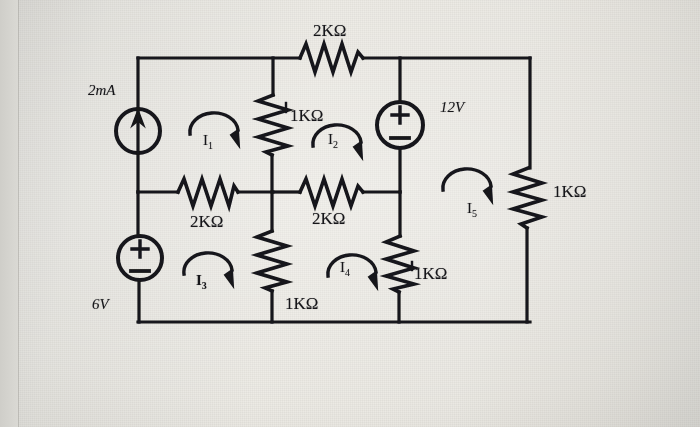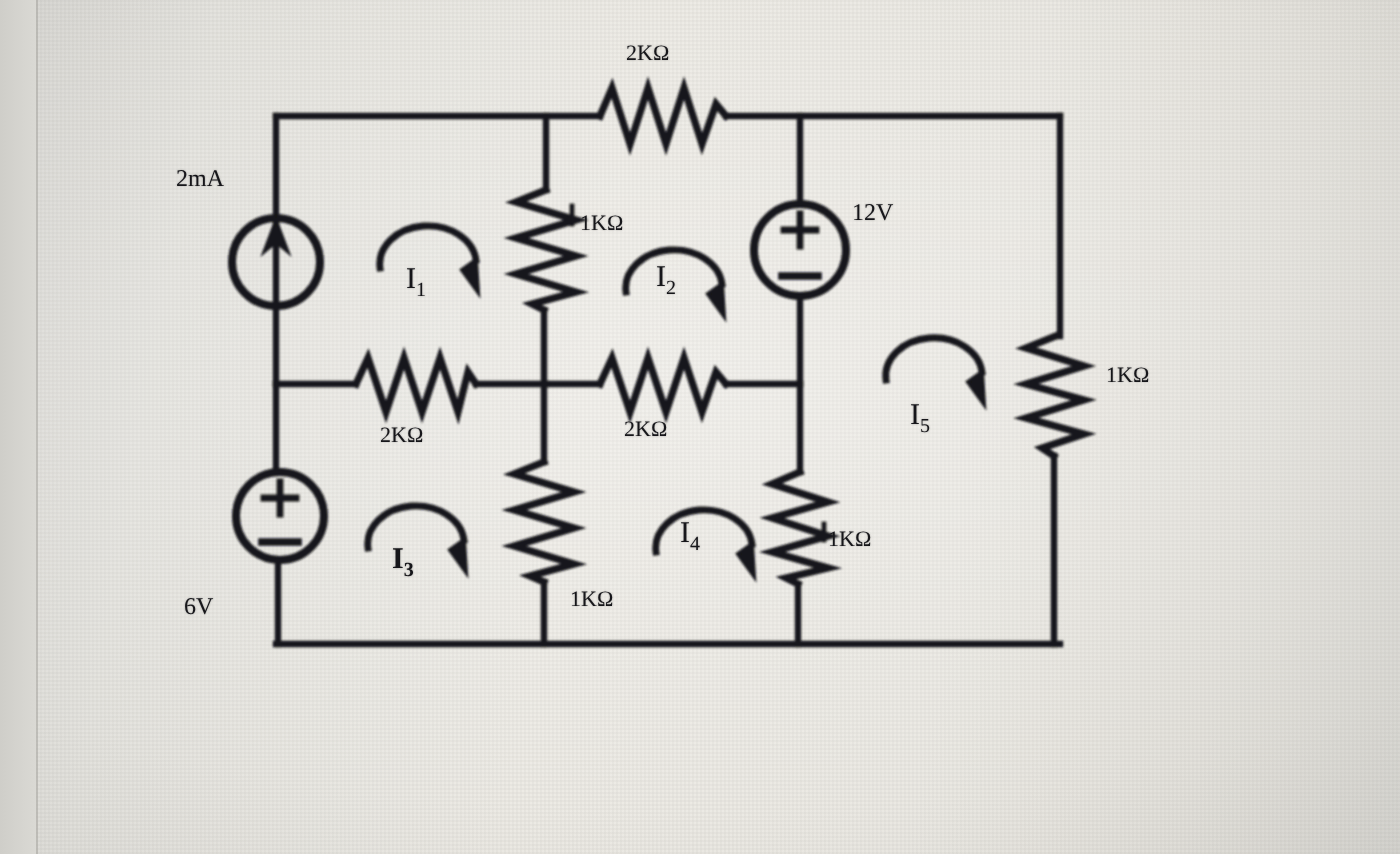--- a/index.html
+++ b/index.html
@@ -57,22 +57,22 @@
     left: 0;
     top: 0;
   }
   .lbl {
     position: absolute;
     color: #16161a;
     font-family: "Liberation Serif", serif;
     white-space: nowrap;
     text-shadow: 0 0 1px rgba(40,40,40,0.35);
   }
-  .lbl-val { font-size: 12px; }
-  .lbl-res { font-size: 11px; }
+  .lbl-val { font-size: 15px; font-style: italic; }
+  .lbl-res { font-size: 17px; }
   .lbl-mesh { font-size: 15px; font-style: normal; }
   .lbl-mesh sub { font-size: 10px; }
 </style>
 </head>
 <body>
 
 <div id="screenshot">
 
   <div id="paper"></div>
   <div id="paper-texture"></div>
@@ -183,21 +183,21 @@
         <path d="M491 186 L492 202 L484 191 Z" fill="#15151a" stroke-width="2"></path>
       </g>
 
       <path d="M286 103 V112" stroke-width="2.4"></path>
       <path d="M412 262 V270" stroke-width="2.4"></path>
     </g>
   </svg>
 
   <span class="lbl lbl-val" style="left:88px; top:82px;">2mA</span>
 
-  <span class="lbl lbl-val" style="left:426px; top:99px;">12V</span>
+  <span class="lbl lbl-val" style="left:440px; top:99px;">12V</span>
 
   <span class="lbl lbl-val" style="left:92px; top:296px;">6V</span>
 
   <span class="lbl lbl-res" style="left:313px; top:21px;">2KΩ</span>
 
   <span class="lbl lbl-res" style="left:290px; top:106px;">1KΩ</span>
 
   <span class="lbl lbl-res" style="left:190px; top:212px;">2KΩ</span>
 
   <span class="lbl lbl-res" style="left:312px; top:209px;">2KΩ</span>
@@ -209,15 +209,15 @@
   <span class="lbl lbl-res" style="left:553px; top:182px;">1KΩ</span>
 
   <span class="lbl lbl-mesh" style="left:203px; top:132px;"><span>I</span><sub>1</sub></span>
 
   <span class="lbl lbl-mesh" style="left:328px; top:131px;"><span>I</span><sub>2</sub></span>
 
   <span class="lbl lbl-mesh" style="left:196px; top:272px;font-weight:bold;"><span>I</span><sub>3</sub></span>
 
   <span class="lbl lbl-mesh" style="left:340px; top:259px;"><span>I</span><sub>4</sub></span>
 
-  <span class="lbl lbl-mesh" style="left:455px; top:200px;"><span>I</span><sub>5</sub></span>
+  <span class="lbl lbl-mesh" style="left:467px; top:200px;"><span>I</span><sub>5</sub></span>
 
 </div>
 
 </body></html>

